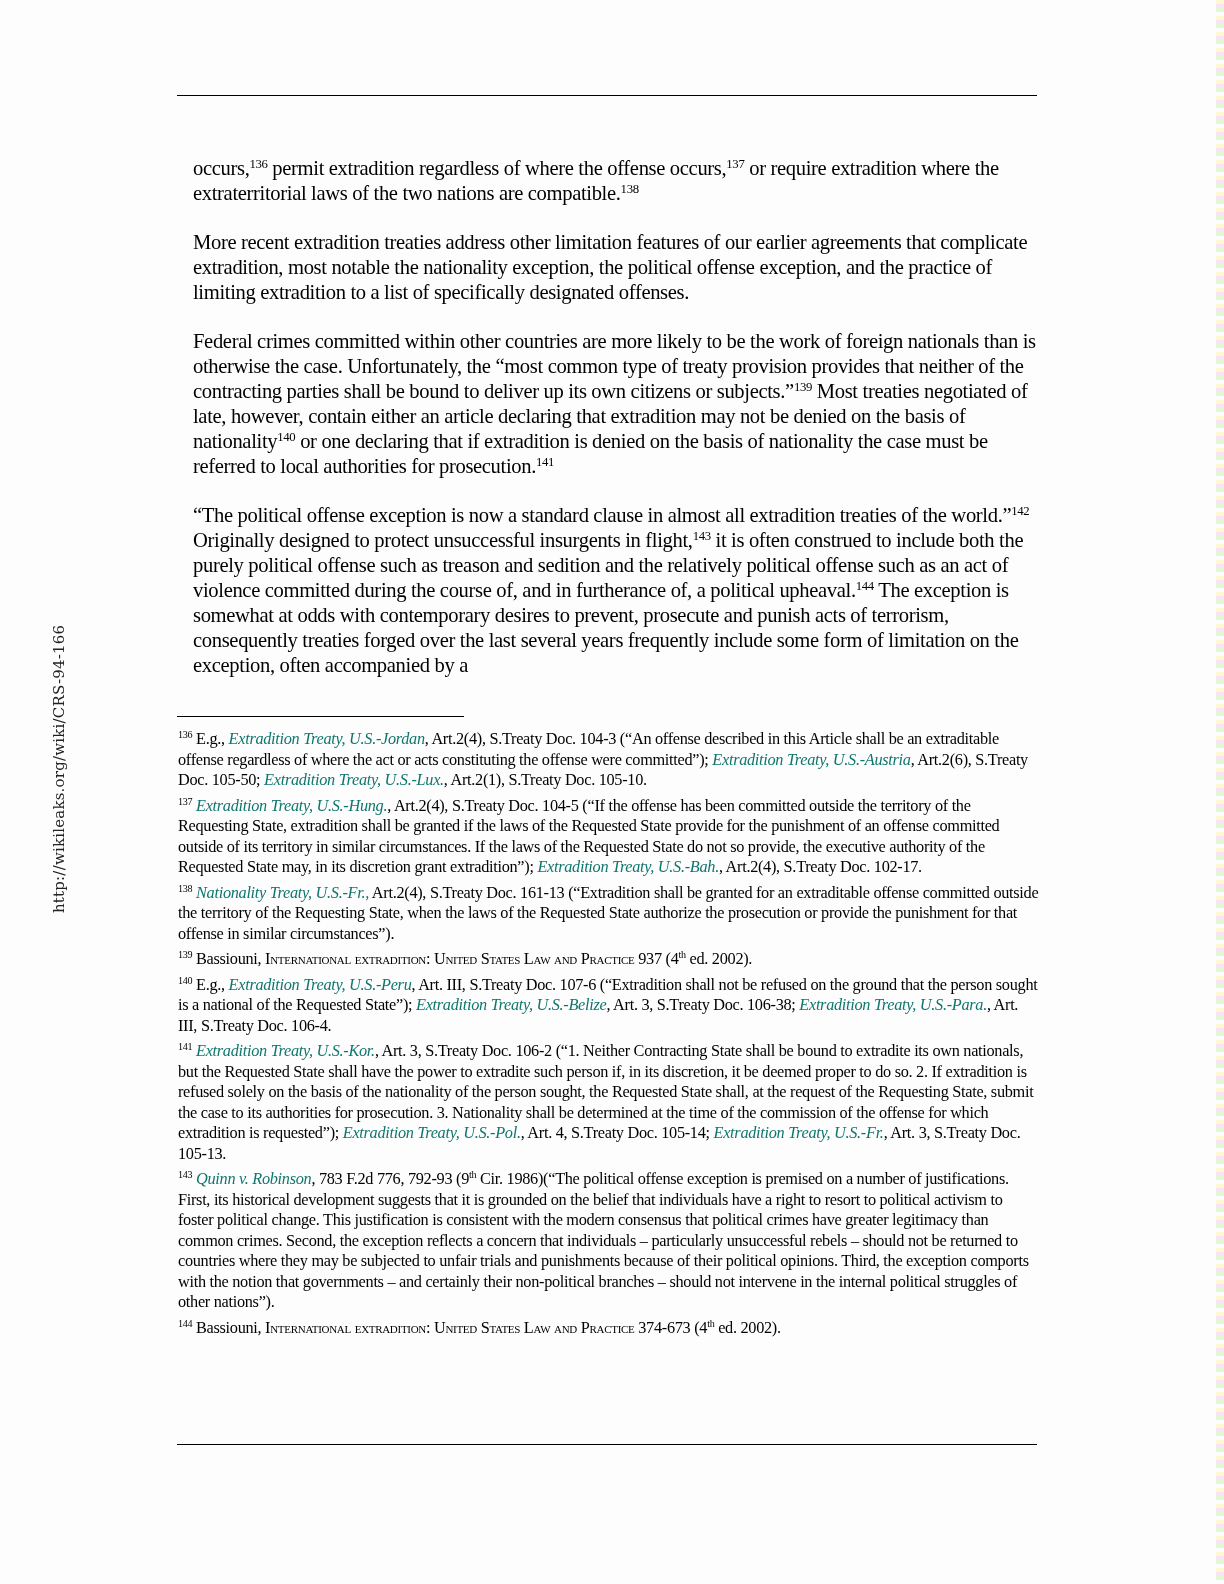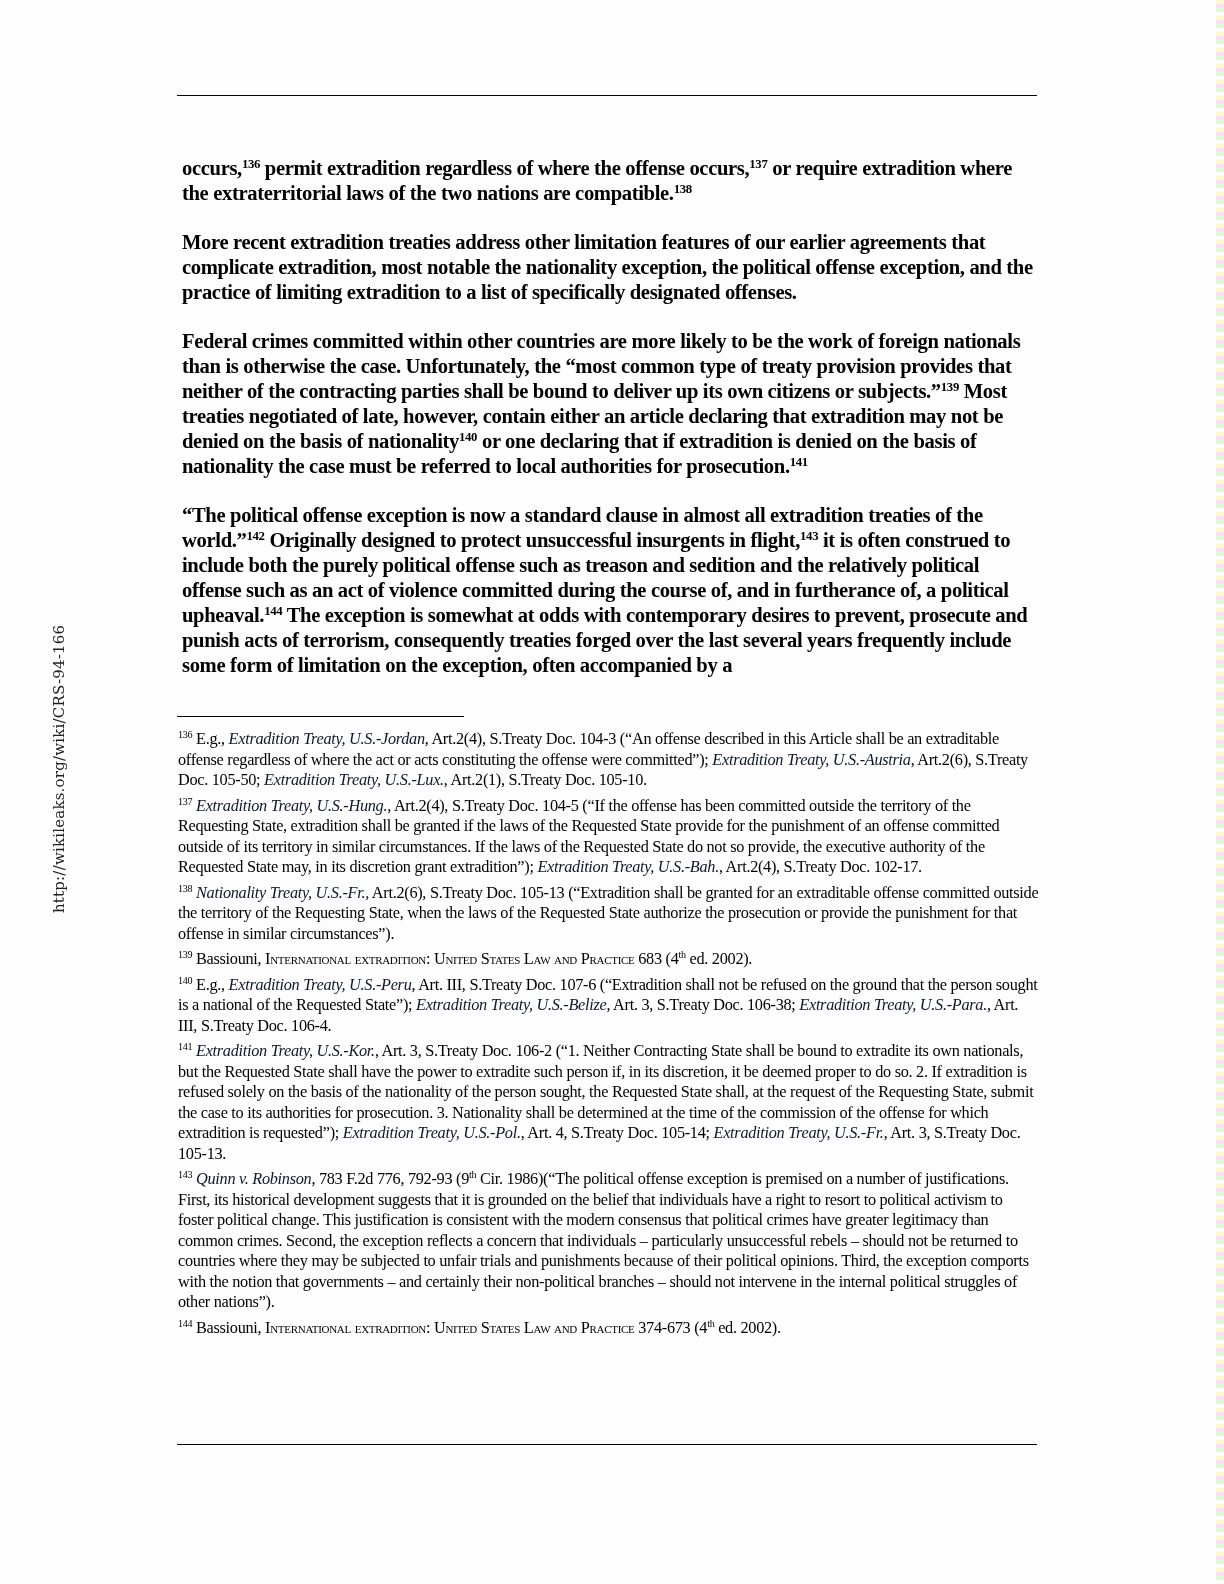--- a/index.html
+++ b/index.html
@@ -20,29 +20,29 @@
   .side-url {
     position: absolute; left: 50px; top: 913px;
     transform: rotate(-90deg); transform-origin: 0 0;
     font-family: "DejaVu Serif", "Liberation Serif", serif;
     font-size: 15px; color: #222; white-space: nowrap; letter-spacing: 0.2px;
   }
   .body-text {
     position: absolute; left: 178px; top: 156px; width: 862px;
     font-size: 20.6px; line-height: 25px; letter-spacing: -0.35px;
   }
-  .body-text p { margin: 0 0 24px 4px; font-weight: bold; }
+  .body-text p { margin: 0 0 24px 15px; }
   sup { font-size: 62%; line-height: 0; vertical-align: 0.55em; }
   .fn-rule { position: absolute; left: 177px; top: 716px; width: 287px; border-top: 1px solid #000; }
   .footnotes {
     position: absolute; left: 178px; top: 729px; width: 862px;
     font-size: 16.3px; line-height: 20.5px; letter-spacing: -0.3px;
   }
   .fn { margin: 0 0 5px 0; }
-  .fn i { color: #0f172a; }
+  .fn i { color: #0f766e; }
   .sc { font-variant: small-caps; }
 </style>
 </head>
 <body>
 
 <div class="right-edge"></div>
 
 <div class="rule top"></div>
 
 <div class="side-url">http://wikileaks.org/wiki/CRS-94-166</div>
@@ -57,23 +57,23 @@
   <p><span>“The political offense exception is now a standard clause in almost all extradition treaties of the world.”</span><sup>142</sup><span> Originally designed to protect unsuccessful insurgents in flight,</span><sup>143</sup><span> it is often construed to include both the purely political offense such as treason and sedition and the relatively political offense such as an act of violence committed during the course of, and in furtherance of, a political upheaval.</span><sup>144</sup><span> The exception is somewhat at odds with contemporary desires to prevent, prosecute and punish acts of terrorism, consequently treaties forged over the last several years frequently include some form of limitation on the exception, often accompanied by a</span></p>
 </div>
 
 <div class="fn-rule"></div>
 
 <div class="footnotes">
   <div class="fn"><sup>136</sup><span> E.g., </span><i>Extradition Treaty, U.S.-Jordan</i><span>, Art.2(4), S.Treaty Doc. 104-3 (“An offense described in this Article shall be an extraditable offense regardless of where the act or acts constituting the offense were committed”); </span><i>Extradition Treaty, U.S.-Austria</i><span>, Art.2(6), S.Treaty Doc. 105-50; </span><i>Extradition Treaty, U.S.-Lux.</i><span>, Art.2(1), S.Treaty Doc. 105-10.</span></div>
 
   <div class="fn"><sup>137</sup> <i>Extradition Treaty, U.S.-Hung.</i><span>, Art.2(4), S.Treaty Doc. 104-5 (“If the offense has been committed outside the territory of the Requesting State, extradition shall be granted if the laws of the Requested State provide for the punishment of an offense committed outside of its territory in similar circumstances. If the laws of the Requested State do not so provide, the executive authority of the Requested State may, in its discretion grant extradition”); </span><i>Extradition Treaty, U.S.-Bah.</i><span>, Art.2(4), S.Treaty Doc. 102-17.</span></div>
 
-  <div class="fn"><sup>138</sup> <i>Nationality Treaty, U.S.-Fr.,</i><span> Art.2(6), S.Treaty Doc. 105-13 (“Extradition shall be granted for an extraditable offense committed outside the territory of the Requesting State, when the laws of the Requested State authorize the prosecution or provide the punishment for that offense in similar circumstances”).</span></div>
+  <div class="fn"><sup>138</sup> <i>Nationality Treaty, U.S.-Fr.,</i><span> Art.2(4), S.Treaty Doc. 161-13 (“Extradition shall be granted for an extraditable offense committed outside the territory of the Requesting State, when the laws of the Requested State authorize the prosecution or provide the punishment for that offense in similar circumstances”).</span></div>
 
-  <div class="fn"><sup>139</sup><span> Bassiouni, </span><span class="sc">International extradition: United States Law and Practice</span><span> 683 (4</span><sup>th</sup><span> ed. 2002).</span></div>
+  <div class="fn"><sup>139</sup><span> Bassiouni, </span><span class="sc">International extradition: United States Law and Practice</span><span> 937 (4</span><sup>th</sup><span> ed. 2002).</span></div>
 
   <div class="fn"><sup>140</sup><span> E.g., </span><i>Extradition Treaty, U.S.-Peru</i><span>, Art. III, S.Treaty Doc. 107-6 (“Extradition shall not be refused on the ground that the person sought is a national of the Requested State”); </span><i>Extradition Treaty, U.S.-Belize</i><span>, Art. 3, S.Treaty Doc. 106-38; </span><i>Extradition Treaty, U.S.-Para.</i><span>, Art. III, S.Treaty Doc. 106-4.</span></div>
 
   <div class="fn"><sup>141</sup> <i>Extradition Treaty, U.S.-Kor.</i><span>, Art. 3, S.Treaty Doc. 106-2 (“1. Neither Contracting State shall be bound to extradite its own nationals, but the Requested State shall have the power to extradite such person if, in its discretion, it be deemed proper to do so. 2. If extradition is refused solely on the basis of the nationality of the person sought, the Requested State shall, at the request of the Requesting State, submit the case to its authorities for prosecution. 3. Nationality shall be determined at the time of the commission of the offense for which extradition is requested”); </span><i>Extradition Treaty, U.S.-Pol.</i><span>, Art. 4, S.Treaty Doc. 105-14; </span><i>Extradition Treaty, U.S.-Fr.</i><span>, Art. 3, S.Treaty Doc. 105-13.</span></div>
 
 
   <div class="fn"><sup>143</sup> <i>Quinn v. Robinson</i><span>, 783 F.2d 776, 792-93 (9</span><sup>th</sup><span> Cir. 1986)(“The political offense exception is premised on a number of justifications. First, its historical development suggests that it is grounded on the belief that individuals have a right to resort to political activism to foster political change. This justification is consistent with the modern consensus that political crimes have greater legitimacy than common crimes. Second, the exception reflects a concern that individuals – particularly unsuccessful rebels – should not be returned to countries where they may be subjected to unfair trials and punishments because of their political opinions. Third, the exception comports with the notion that governments – and certainly their non-political branches – should not intervene in the internal political struggles of other nations”).</span></div>
 
   <div class="fn"><sup>144</sup><span> Bassiouni, </span><span class="sc">International extradition: United States Law and Practice</span><span> 374-673 (4</span><sup>th</sup><span> ed. 2002).</span></div>
 </div>

